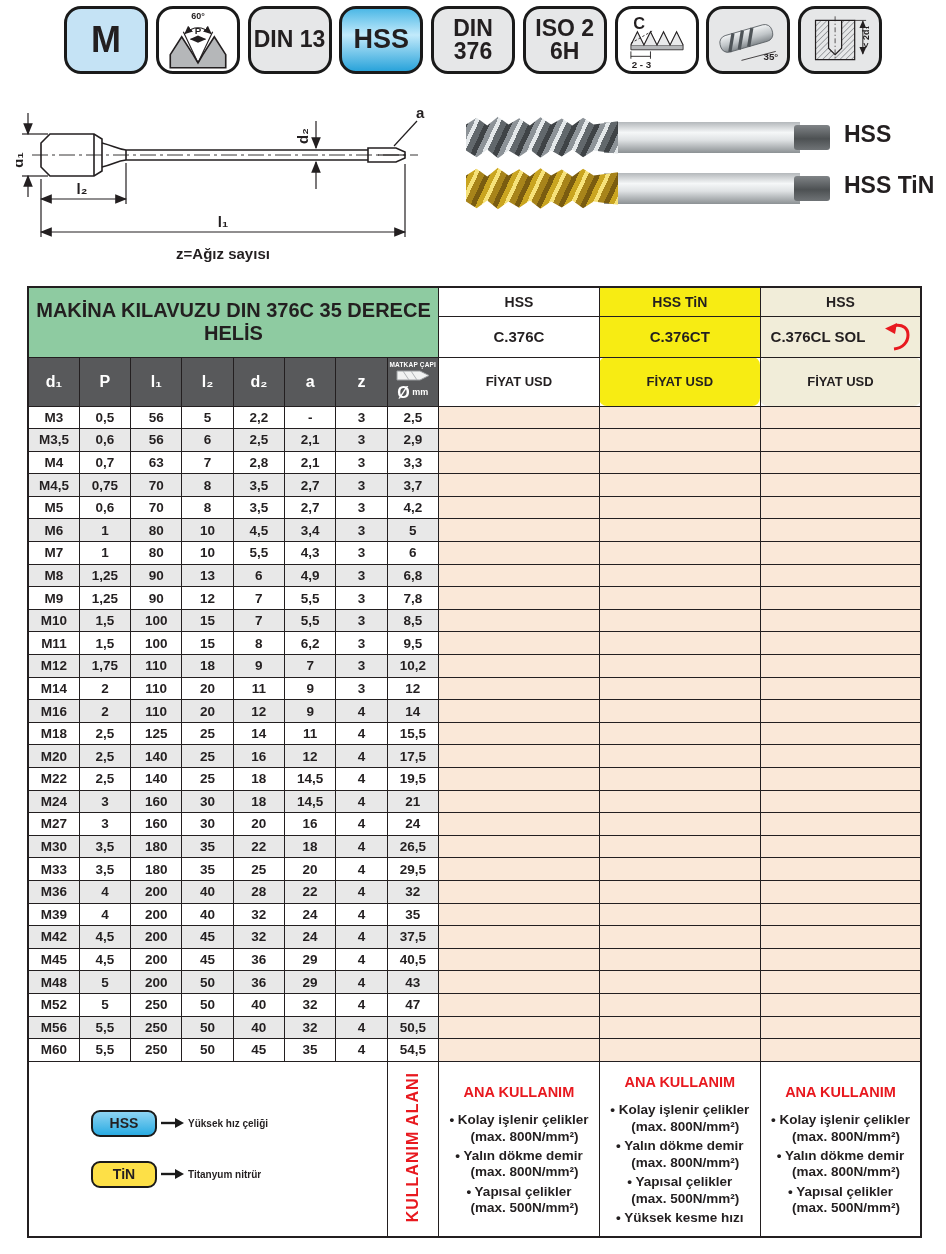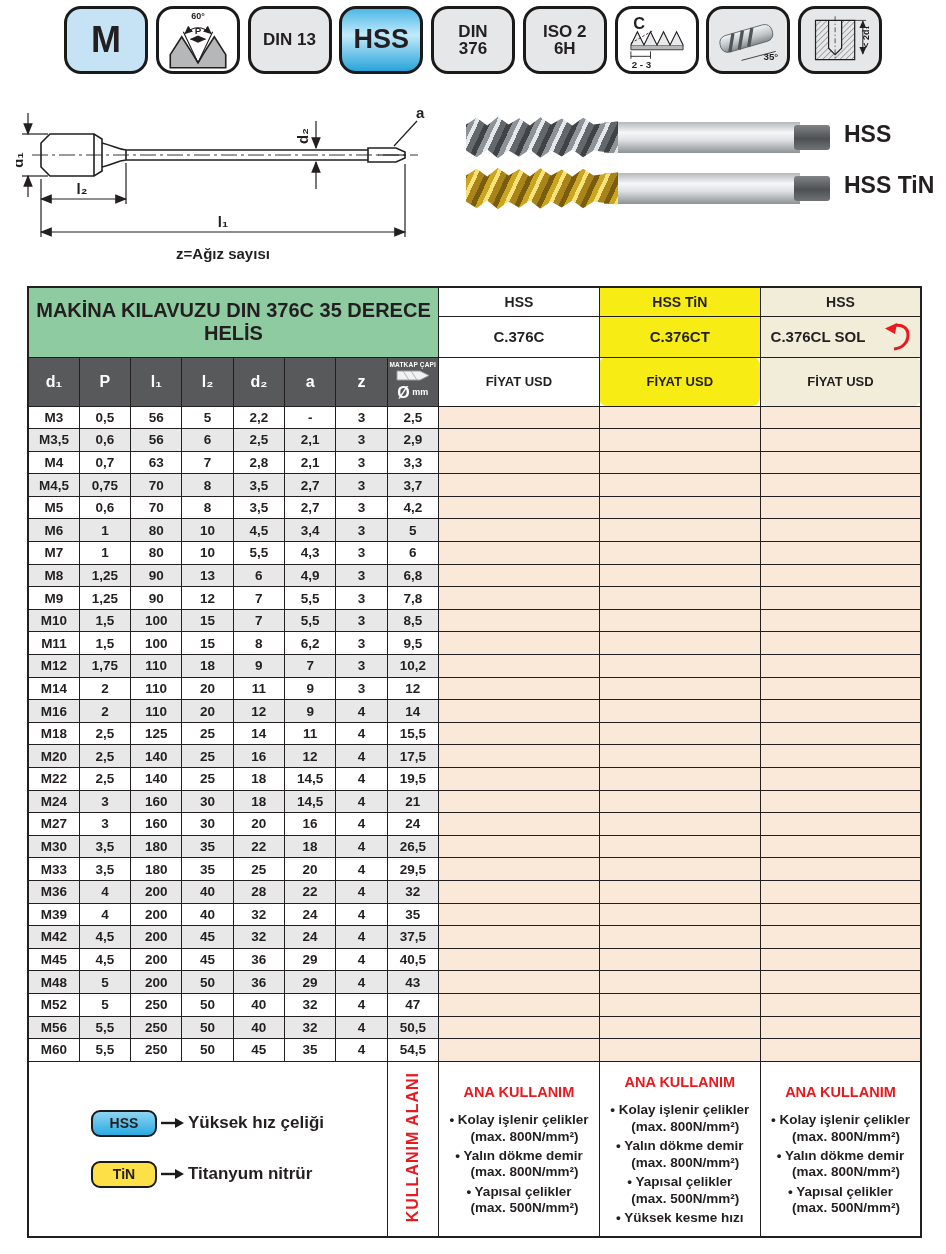--- a/index.html
+++ b/index.html
@@ -11,21 +11,21 @@
   
   .badges { position:absolute; top:6px; left:64px; width:818px; display:flex; justify-content:space-between; }
   .badge {
     width:84px; height:68px; border:3px solid #1a1a1a; border-radius:17px;
     background:#e6e7e8; display:flex; flex-direction:column; align-items:center; justify-content:center;
     font-weight:bold; line-height:1.02; text-align:center; overflow:hidden;
   }
   .badge.white { background:#fff; }
   .badge.m { background:#c5e3f5; font-size:36px; }
   .badge.hssb { background:linear-gradient(180deg,#4db8e6 0%,#c2eafb 42%,#29a3da 100%); font-size:27px; font-weight:600; }
-  .badge .t-lg { font-size:17px; }
+  .badge .t-lg { font-size:23px; }
   
   .drawing { position:absolute; left:16px; top:104px; }
   
   .photos { position:absolute; left:466px; top:112px; width:478px; }
   .photo-row { position:relative; height:51px; }
   .tap { position:absolute; left:0; top:4px; width:366px; height:43px; }
   .tap .bodyp { position:absolute; left:138px; top:6px; width:196px; height:31px;
     background:linear-gradient(180deg,#b4b8bb 0%,#f5f7f8 34%,#dfe2e4 58%,#8c9194 100%); }
   .tap .sq { position:absolute; left:328px; top:9px; width:36px; height:25px; border-radius:3px;
     background:linear-gradient(180deg,#808487,#4d5153 55%,#6f7376); }
@@ -55,21 +55,21 @@
   
   tfoot td { height:176px; }
   .legend-cell { vertical-align:middle; text-align:left; }
   .legend-row { display:flex; align-items:center; margin:0 0 24px 62px; }
   .legend-row:last-child { margin-bottom:0; }
   .lbadge { display:inline-flex; align-items:center; justify-content:center; width:66px; height:27px;
     border:2px solid #1a1a1a; border-radius:9px; font-weight:bold; font-size:14px; }
   .lbadge.blue { background:linear-gradient(180deg,#8ed4f2 0%,#29abe2 100%); }
   .lbadge.yellow { background:#fde047; }
   .larrow { margin:0 3px 0 4px; }
-  .ldesc { font-size:17px; font-weight:bold; }
+  .ldesc { font-size:10px; font-weight:bold; }
   .vert-cell { text-align:center; vertical-align:middle; }
   .vert { writing-mode:vertical-rl; transform:rotate(180deg); color:#e8191f; font-weight:bold; font-size:16px; letter-spacing:1px; white-space:nowrap; }
   .usage-cell { vertical-align:top; text-align:left; padding:8px 8px 0 14px; }
   .usage-title { color:#e8191f; font-weight:bold; font-size:14.5px; text-align:center; margin:6px 0 12px; }
   ul.usage-list { list-style:none; margin:0; padding:0; font-size:13.5px; font-weight:bold; }
   ul.usage-list li { white-space:pre-line; padding-left:11px; text-indent:-11px; margin-bottom:3px; line-height:1.22; }
   ul.usage-list li::before { content:"• "; }
   svg text { font-family:"Liberation Sans","DejaVu Sans",sans-serif; }
 </style>
 </head>

